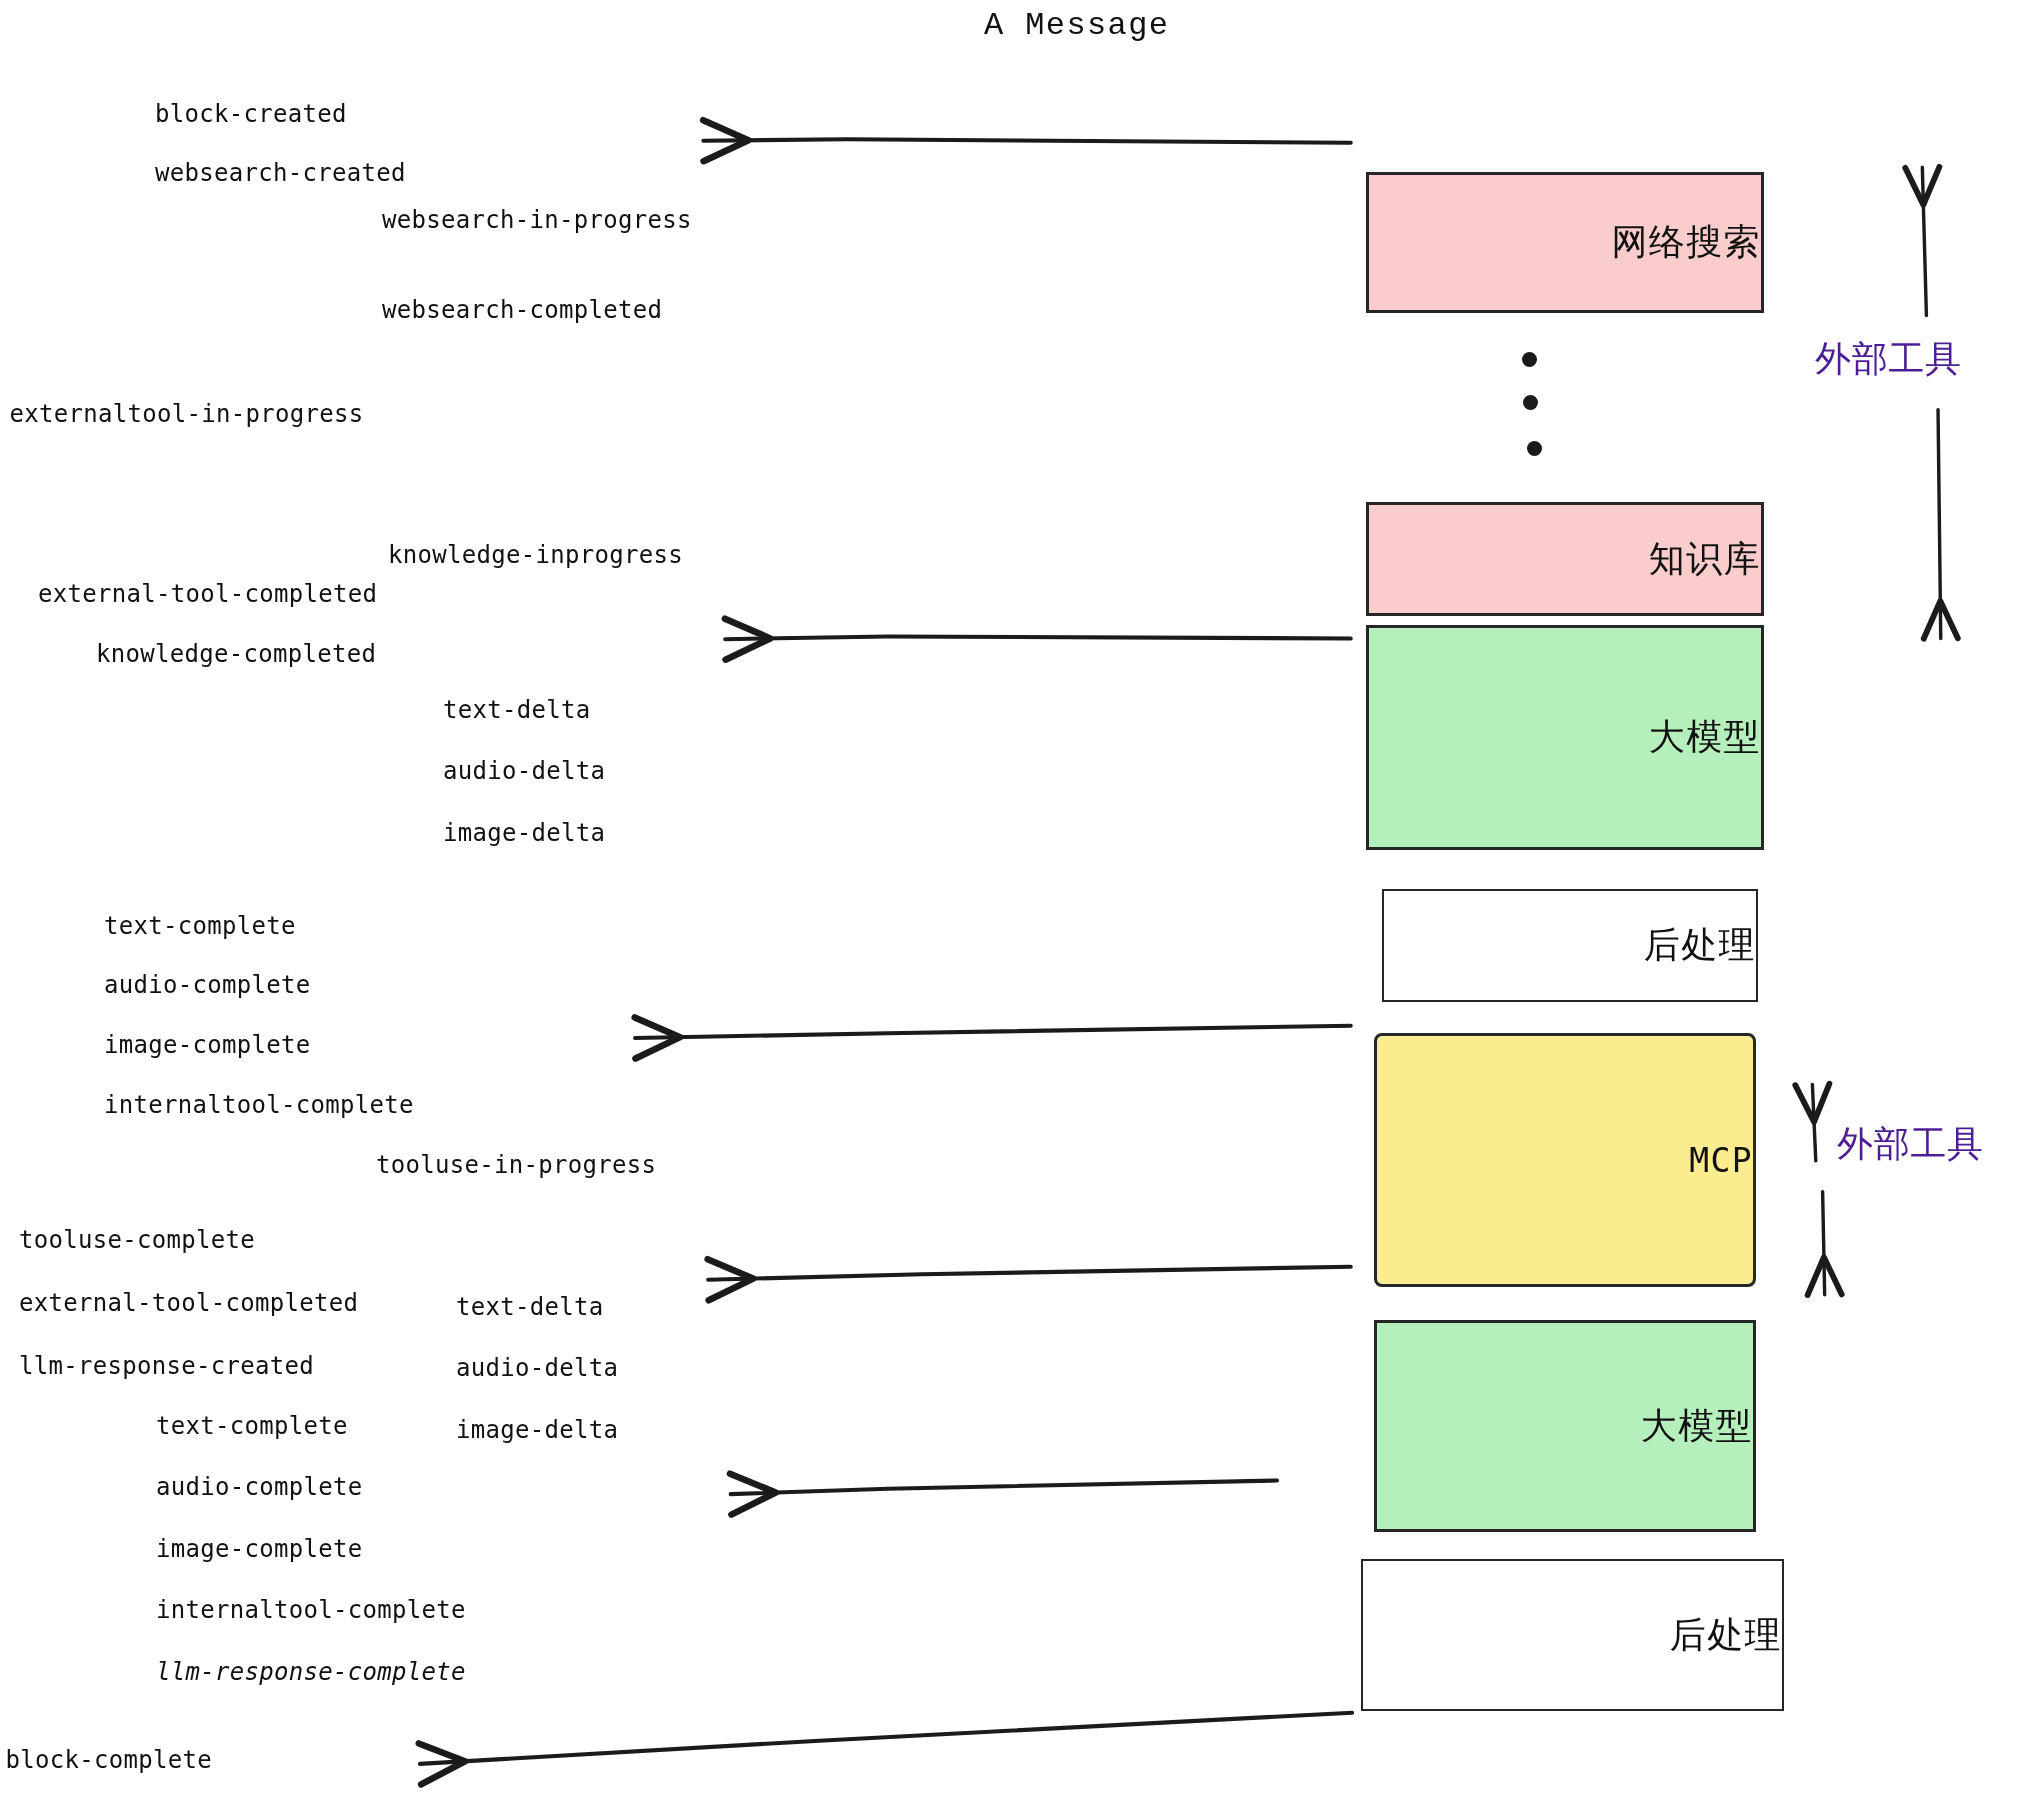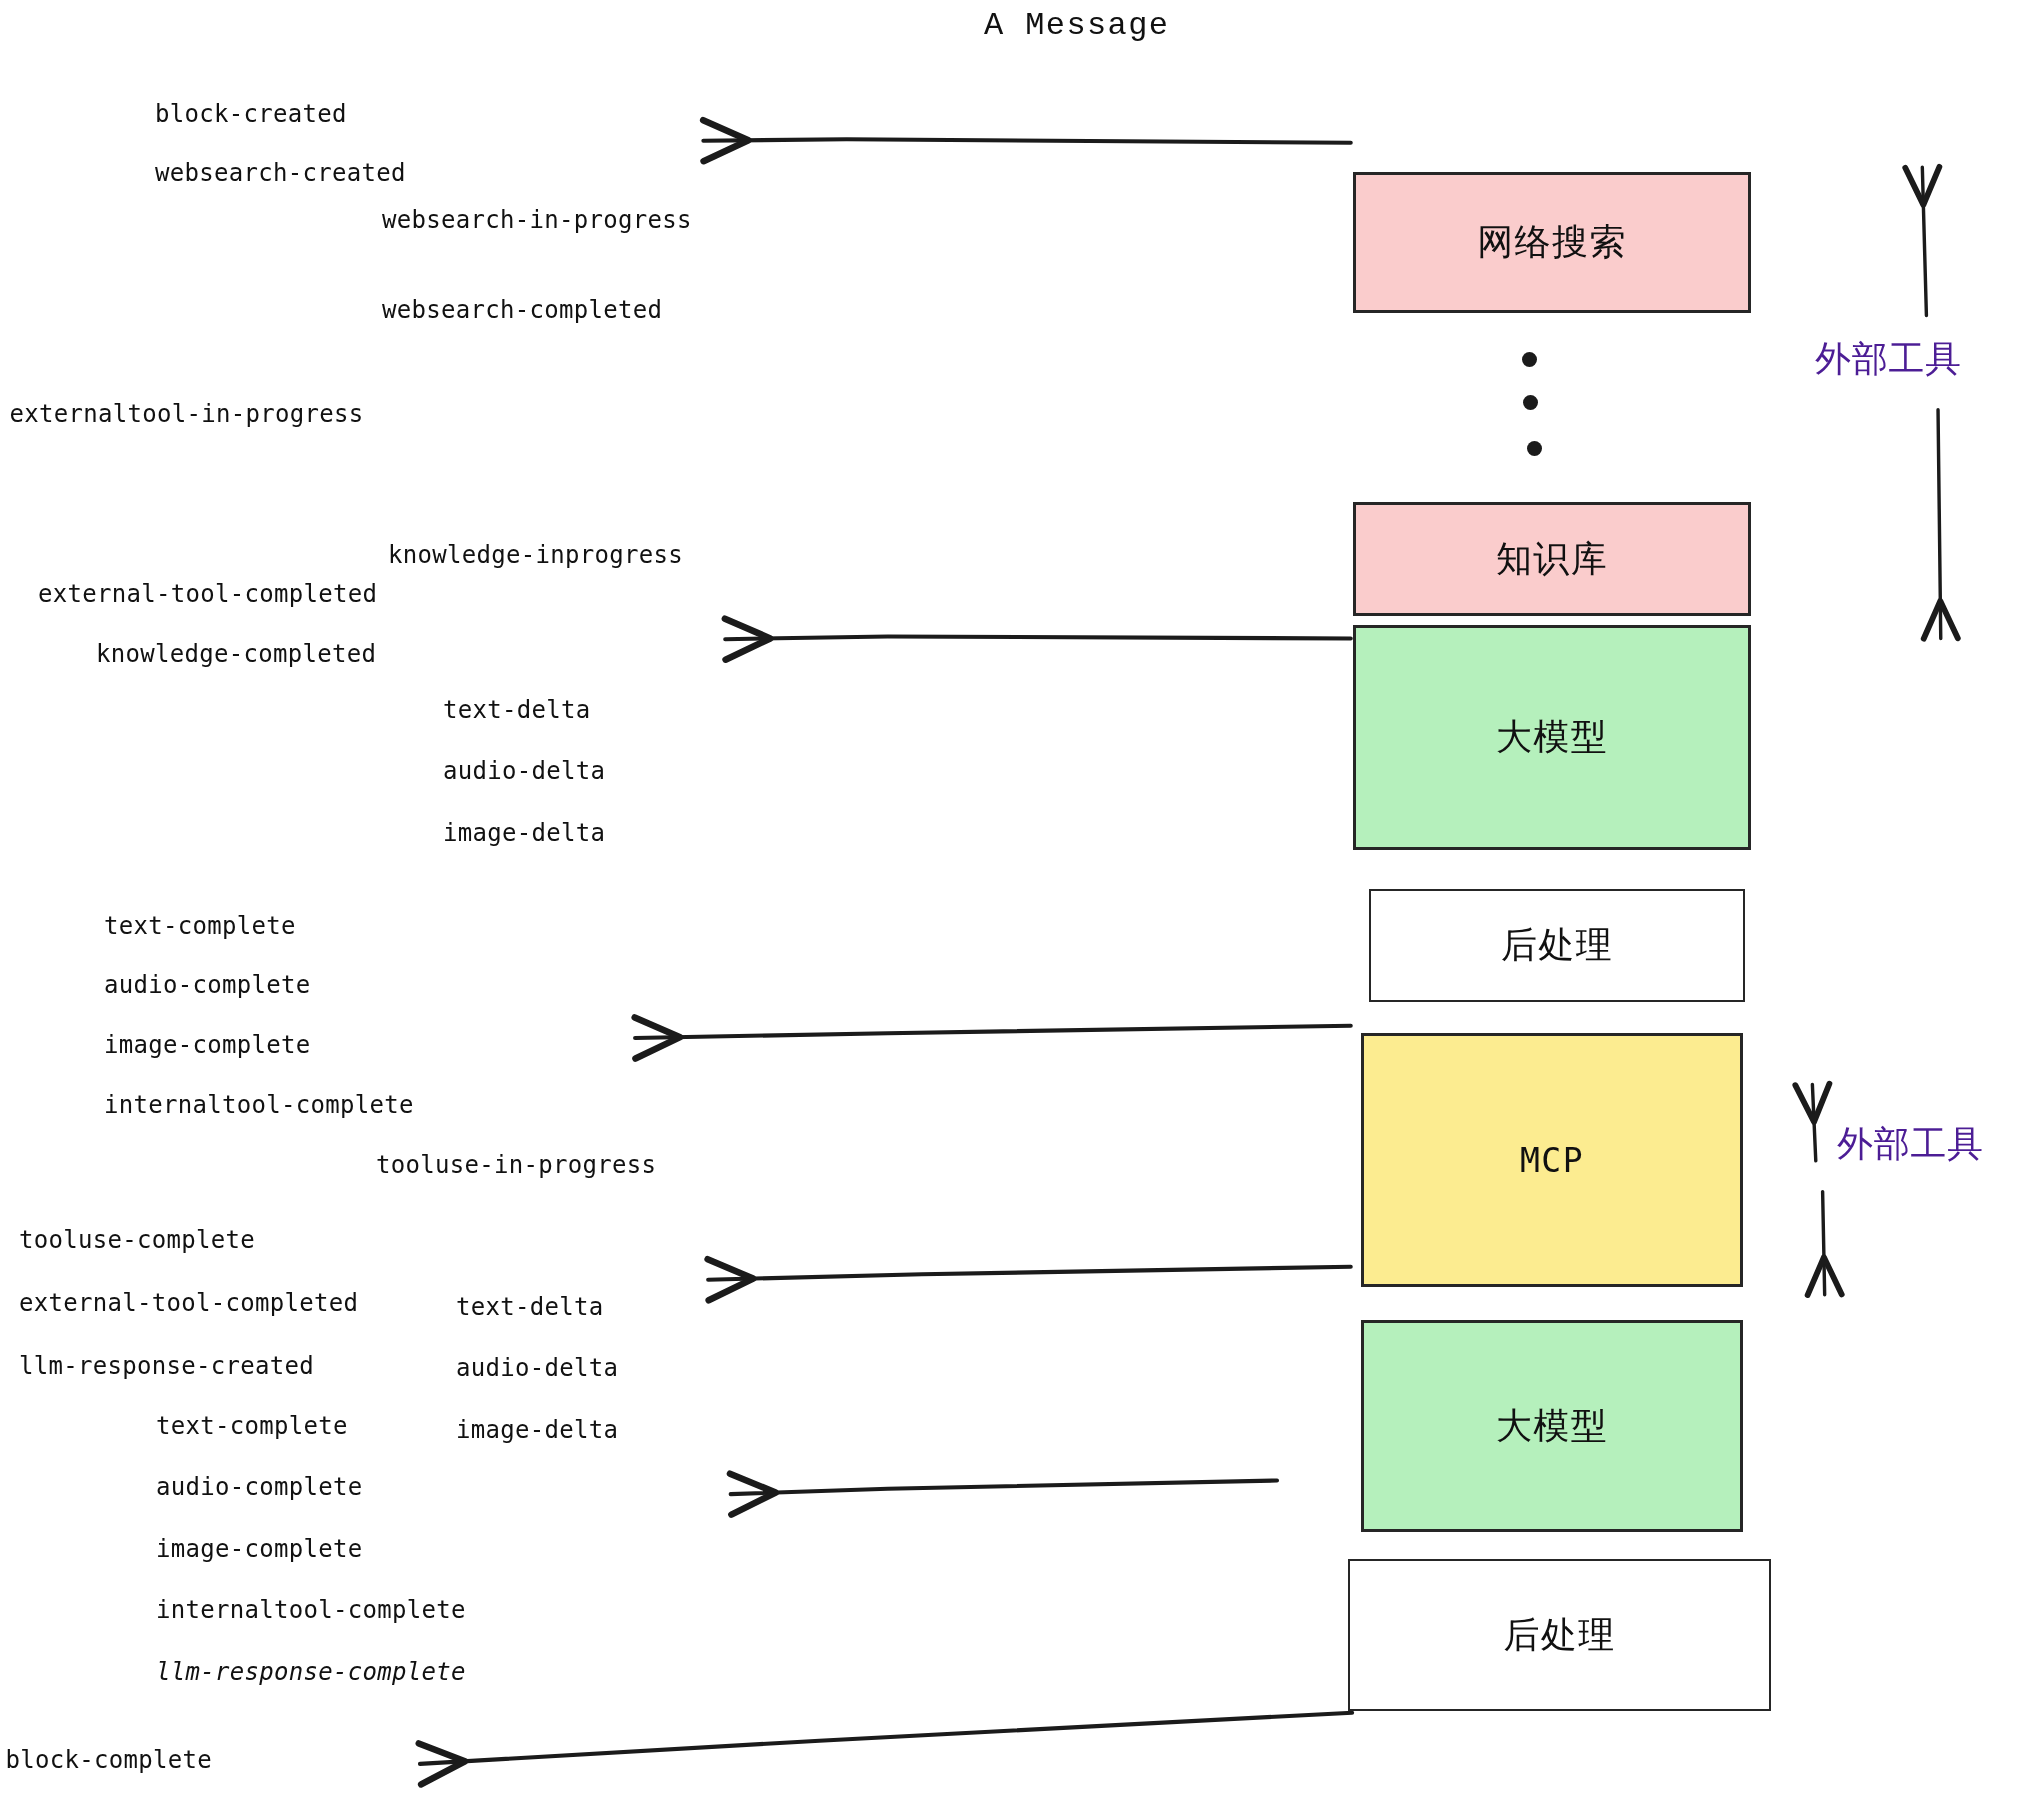--- a/index.html
+++ b/index.html
@@ -27,25 +27,26 @@
     font-family:"DejaVu Sans Mono","Liberation Mono",monospace;
     font-size:32px;
     letter-spacing:1.4px;
   }
   .node{
     position:absolute;
     box-sizing:border-box;
     border:3.4px solid #262626;
     display:flex;
     align-items:center;
-    justify-content:center;
+    justify-content:flex-end;
     color:#111111;
     font-family:"DejaVu Sans","Liberation Sans",sans-serif;
     font-size:36px;
     letter-spacing:1.4px;
+    margin-left:13px;
   }
   .node.mono{
     font-family:"DejaVu Sans Mono","Liberation Mono",monospace;
     font-size:33px;
   }
   .sidelabel{
     position:absolute;
     white-space:nowrap;
     color:#4c1d95;
     font-family:"DejaVu Sans","Liberation Sans",sans-serif;
@@ -112,21 +113,21 @@
   </div>
 
   <div class="node" style="left:1353px; top:625px; width:398px; height:225px; background:#B5F0BC;">
     <span>大模型</span>
   </div>
 
   <div class="node" style="left:1369px; top:889px; width:376px; height:113px; background:#FFFFFF; border-width:2.7px;">
     <span>后处理</span>
   </div>
 
-  <div class="node mono" style="left:1361px; top:1033px; width:382px; height:254px; background:#FCEC90;">
+  <div class="node mono" style="left:1361px; top:1033px; width:382px; height:254px; background:#FCEC90;border-radius:8px;">
     <span>MCP</span>
   </div>
 
   <div class="node" style="left:1361px; top:1320px; width:382px; height:212px; background:#B5F0BC;">
     <span>大模型</span>
   </div>
 
   <div class="node" style="left:1348px; top:1559px; width:423px; height:152px; background:#FFFFFF; border-width:2.7px;">
     <span>后处理</span>
   </div>

